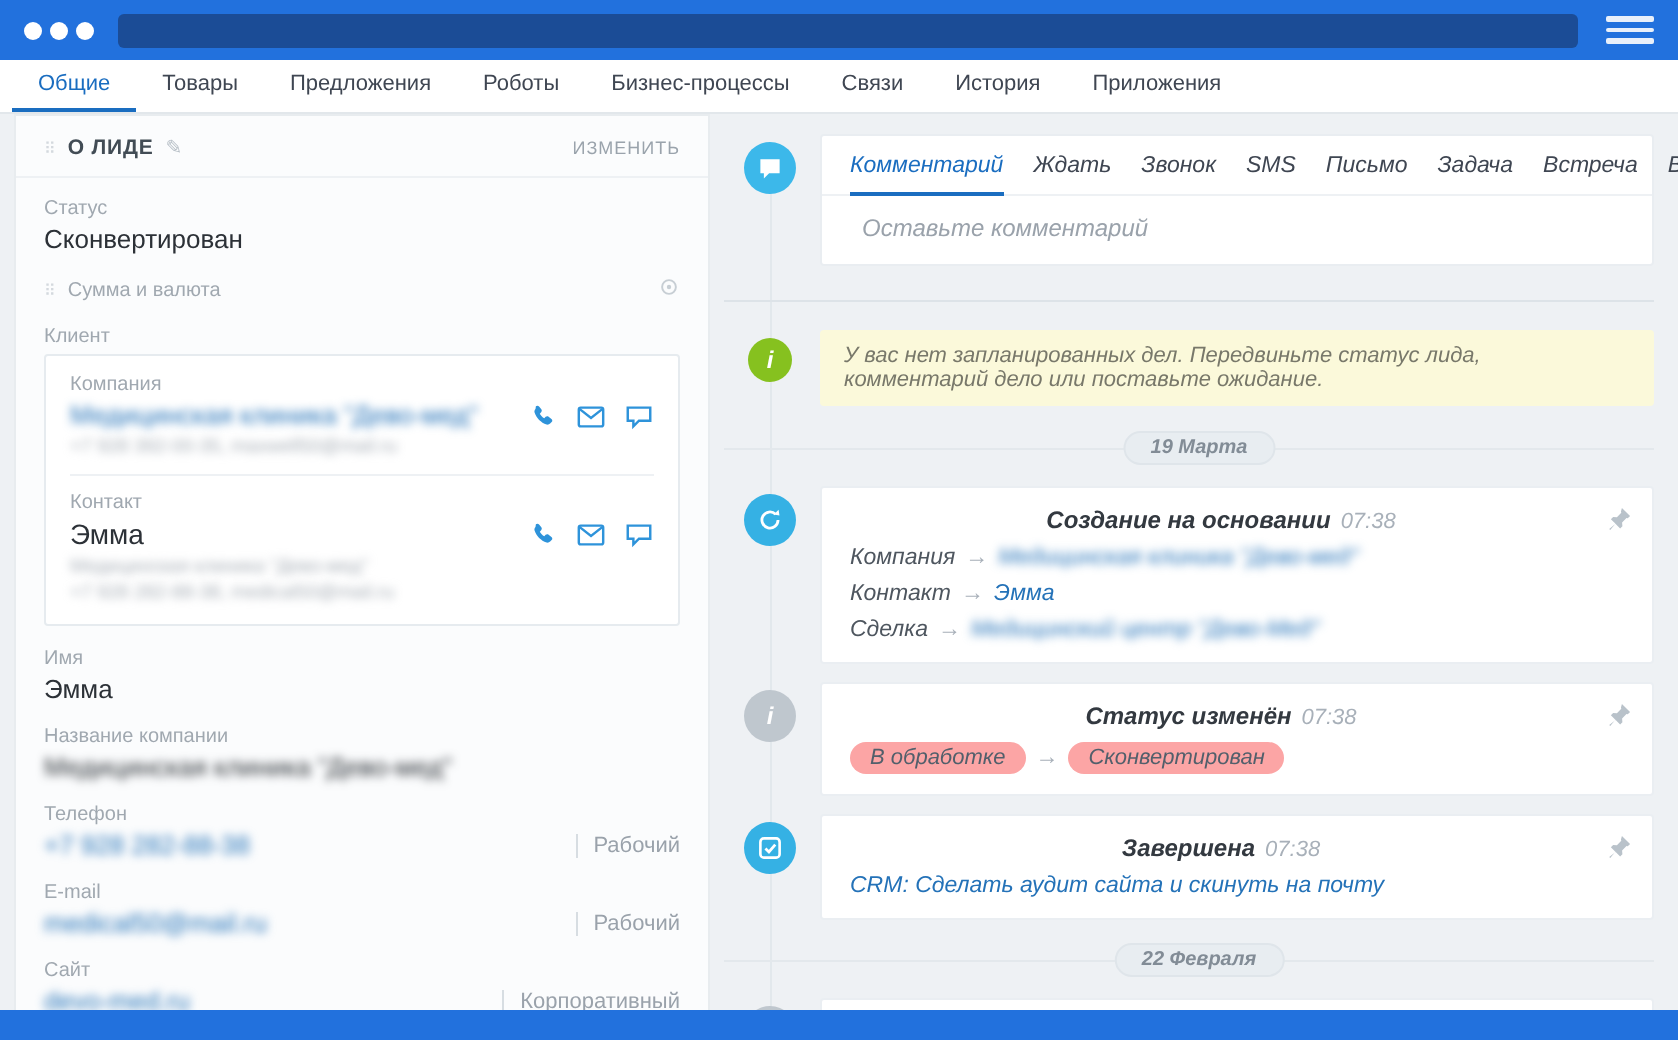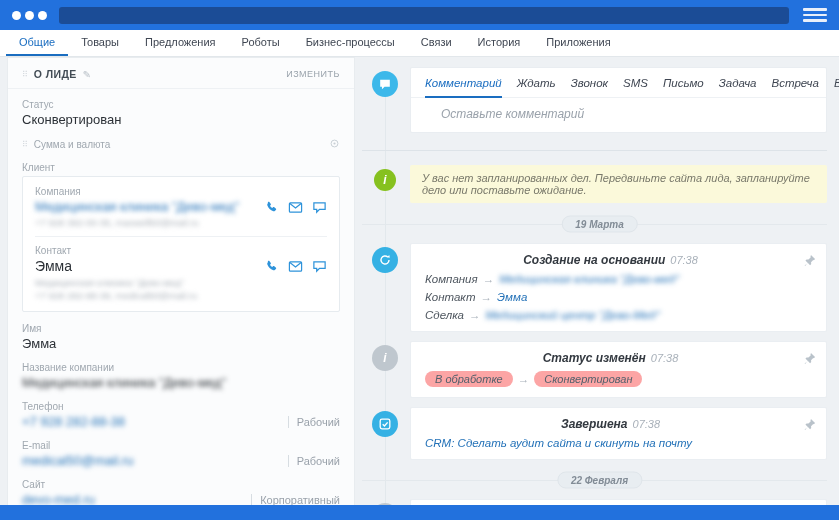--- a/index.html
+++ b/index.html
@@ -58,21 +58,21 @@
     font-size:12px; top:4px; }
   .ic-blue { background:#35b1e4; }
   .ic-gray { background:#bfc7ce; }
   .ic-green { background:#86c11f; width:22px; height:22px; left:-36px; }
 
   .comment-card { background:#fff; border:1px solid #e9edf1; border-radius:2px; }
   .act-tabs { display:flex; gap:15px; padding:9px 14px 8px; border-bottom:1px solid #eef1f4; }
   .act-tab { font-size:11.5px; color:#3f4652; cursor:pointer; position:relative; }
   .act-tab.active { color:#1a6dc0; }
   .act-tab.active::after { content:""; position:absolute; left:0; right:0; bottom:-9px; height:2px; background:#1a6dc0; }
-  .comment-input { padding:9px 30px 11px; font-size:12px; color:#9aa2ab; cursor:text; }
+  .comment-input { padding:9px 20px 11px; font-size:12px; color:#9aa2ab; cursor:text; }
 
   .planned { position:relative; height:26px; margin:4px 0 2px; }
   .planned .line { position:absolute; left:-38px; right:0; top:50%; height:1px; background:#dde3e8; }
   .planned .pill { position:absolute; left:50%; top:50%; transform:translate(-50%,-50%);
     background:#ec4899; color:#fff; font-size:10px; font-weight:bold; padding:3px 14px; border-radius:11px;margin-top:36px; }
 
   .notice { margin-bottom:10px; }
   .notice-box { background:#fbf9da; border-radius:2px; padding:7px 12px; font-size:11px; color:#78786a; }
 
   .date-div { position:relative; height:22px; margin:2px 0 8px; }
@@ -261,21 +261,21 @@
       </div>
     </div>
 
     <div class="planned tl-row">
       <div class="line"></div>
       <span class="pill">Запланировано</span>
     </div>
 
     <div class="tl-row notice">
       <div class="tl-icon ic-green">i</div>
-      <div class="notice-box">У вас нет запланированных дел. Передвиньте сайта лида, запланируйте дело или поставьте ожидание.</div>
+      <div class="notice-box">У вас нет запланированных дел. Передвиньте статус лида, комментарий дело или поставьте ожидание.</div>
     </div>
 
     <div class="date-div tl-row">
       <div class="line"></div>
       <span class="pill">19 Марта</span>
     </div>
 
     <div class="tl-row">
       <div class="tl-icon ic-blue">
         <svg width="14" height="14" viewBox="0 0 16 16">

